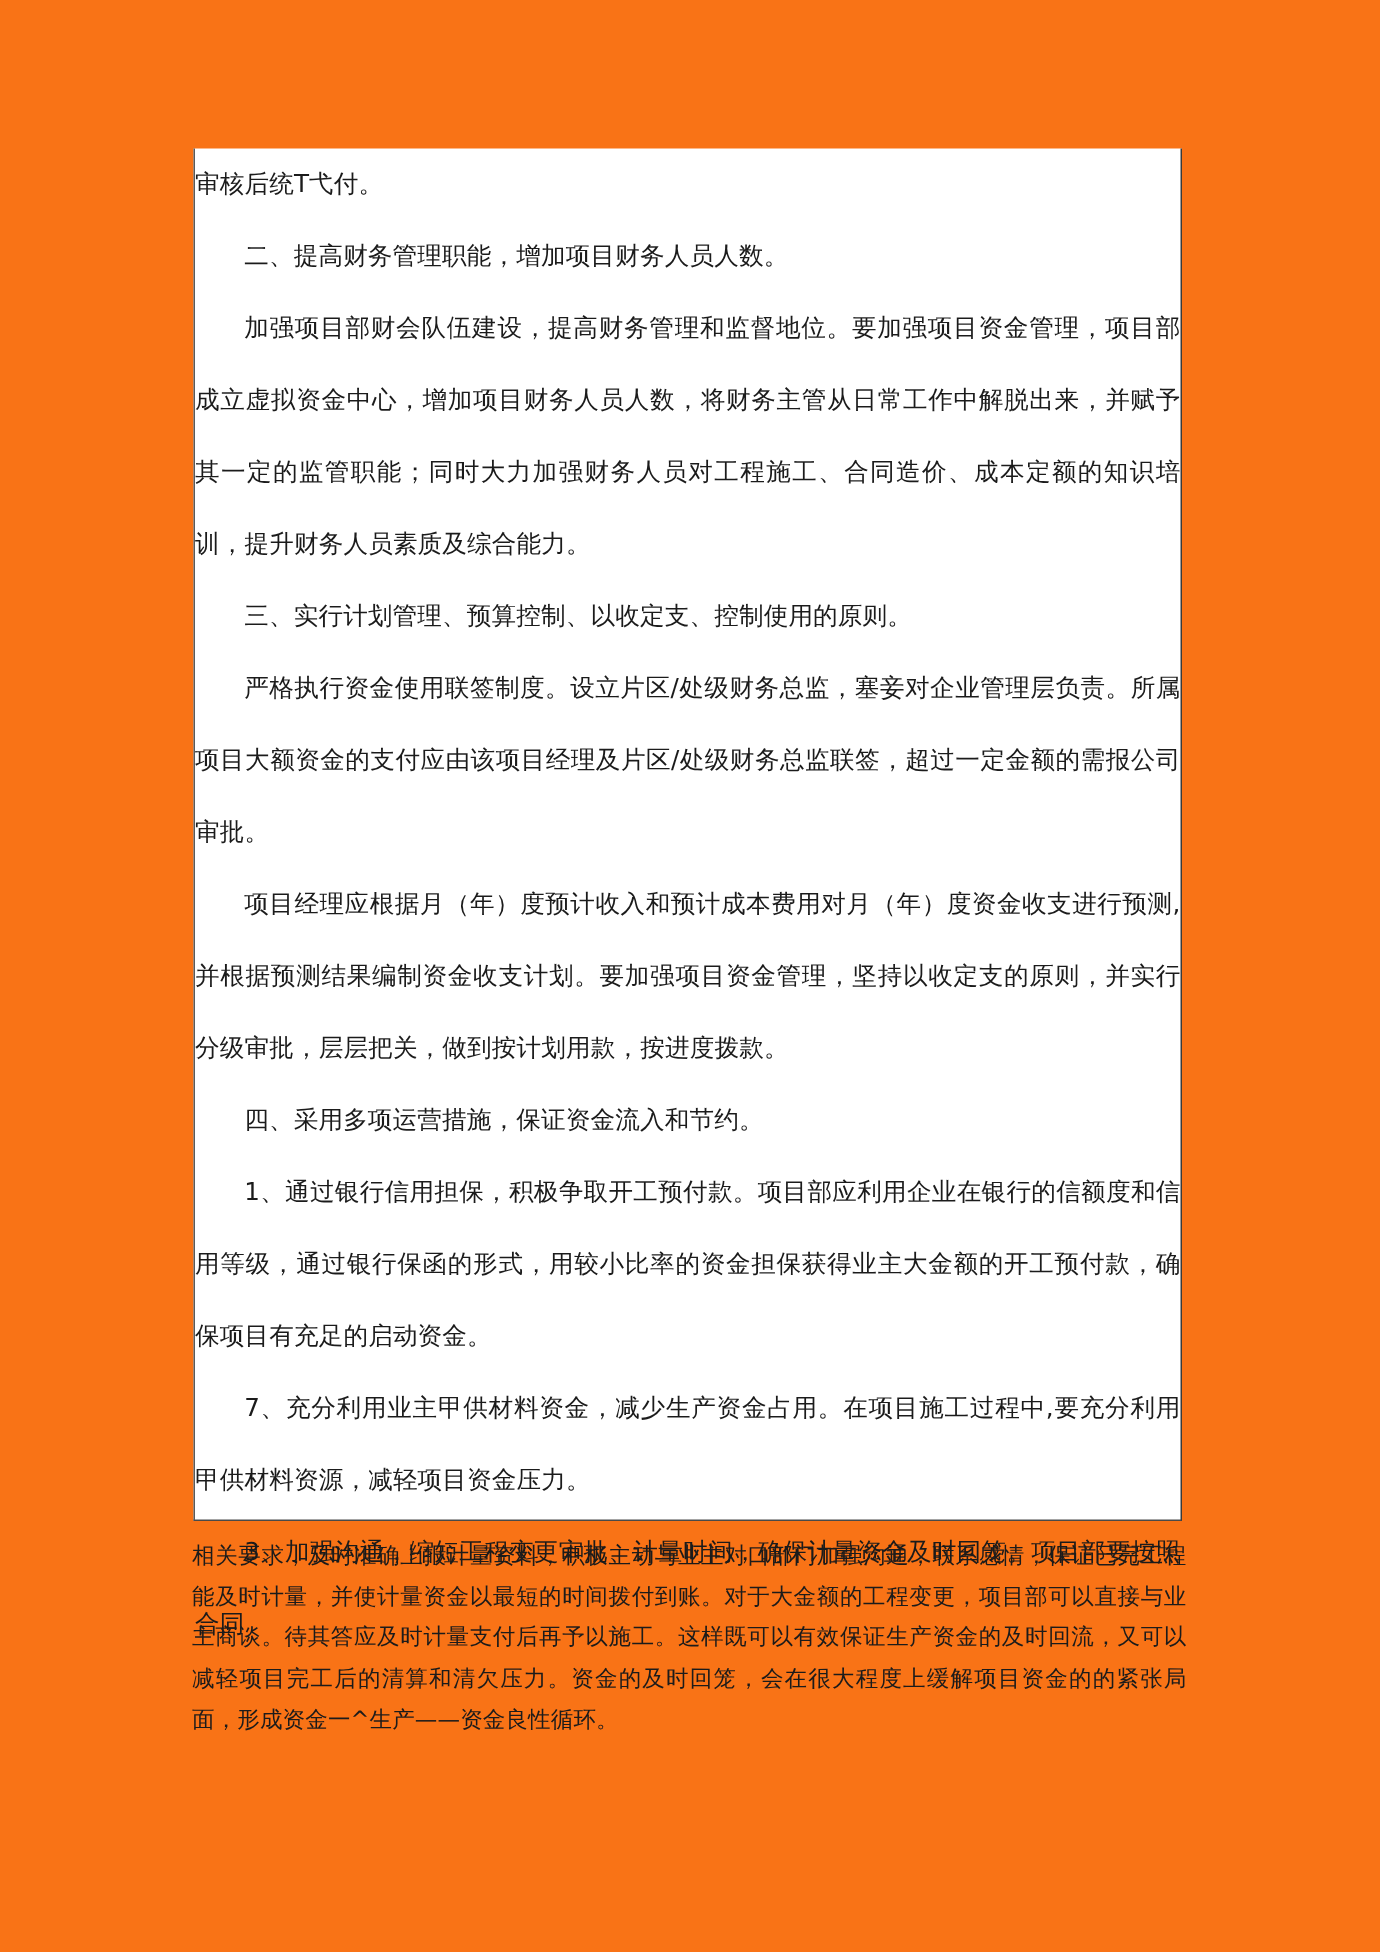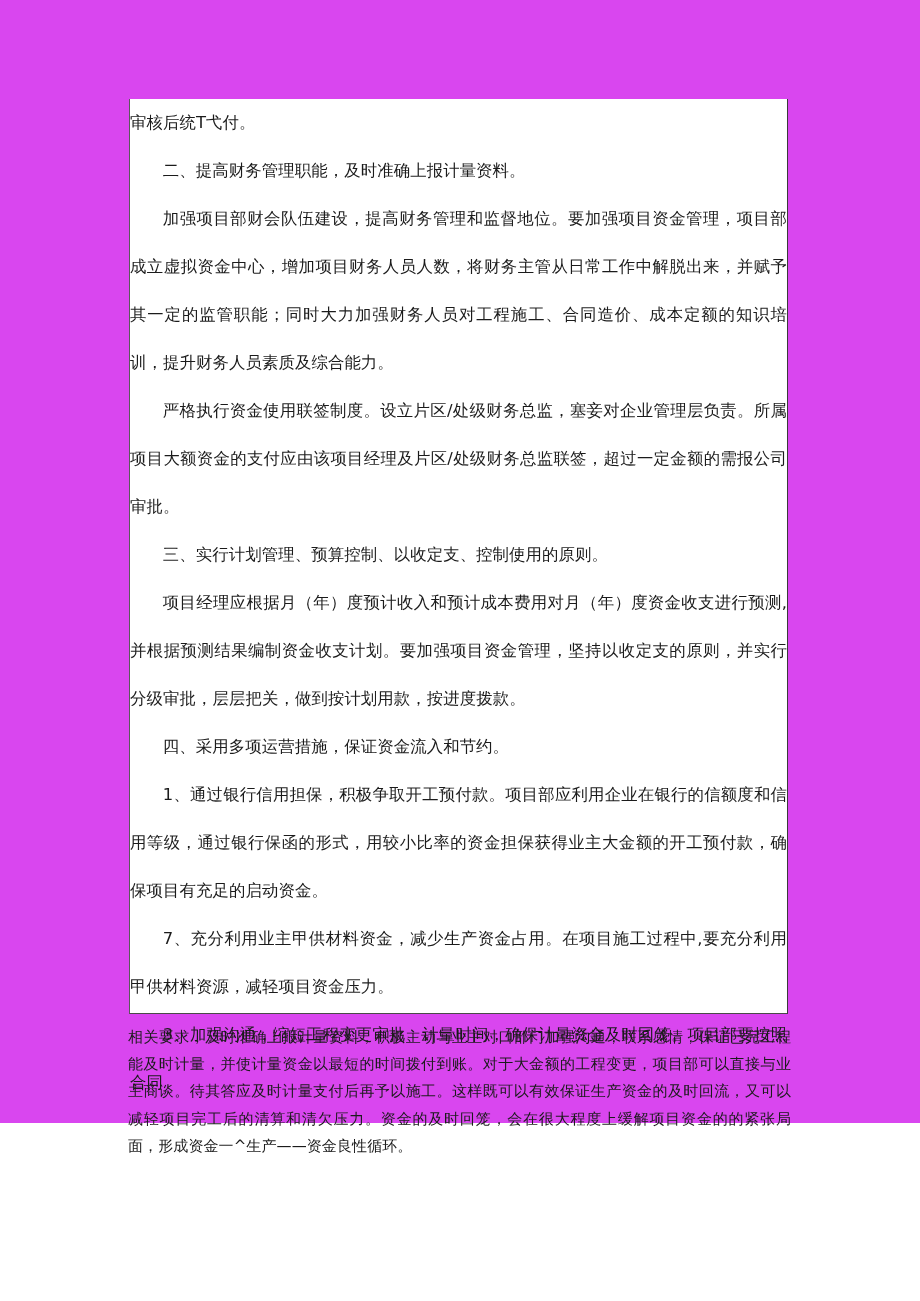--- a/index.html
+++ b/index.html
@@ -17,22 +17,22 @@
     color: #1a1a1a;
     -webkit-font-smoothing: antialiased;
   }
 
   
   .page {
     position: absolute;
     left: 0;
     top: 0;
     width: 920px;
-    height: 1123px;
-    background: #d946ef;
+    height: 1301px;
+    background: #f97316;
     text-decoration: underline;
   }
 
   
   .frame {
     position: absolute;
     left: 129px;
     top: 99px;
     width: 659px;
     height: 915px;
@@ -92,27 +92,27 @@
 </head>
 <body>
 
 <div class="page">
 
   <div class="frame">
     <div class="frame-inner">
 
       <p class="p-box noindent">审核后统T弋付。</p>
 
-      <p class="p-box indent">二、提高财务管理职能，及时准确上报计量资料。</p>
+      <p class="p-box indent">二、提高财务管理职能，增加项目财务人员人数。</p>
 
       <p class="p-box indent">加强项目部财会队伍建设，提高财务管理和监督地位。要加强项目资金管理，项目部成立虚拟资金中心，增加项目财务人员人数，将财务主管从日常工作中解脱出来，并赋予其一定的监管职能；同时大力加强财务人员对工程施工、合同造价、成本定额的知识培训，提升财务人员素质及综合能力。</p>
 
+      <p class="p-box indent">三、实行计划管理、预算控制、以收定支、控制使用的原则。</p>
+
       <p class="p-box indent">严格执行资金使用联签制度。设立片区/处级财务总监，塞妾对企业管理层负责。所属项目大额资金的支付应由该项目经理及片区/处级财务总监联签，超过一定金额的需报公司审批。</p>
-
-      <p class="p-box indent">三、实行计划管理、预算控制、以收定支、控制使用的原则。</p>
 
       <p class="p-box indent">项目经理应根据月（年）度预计收入和预计成本费用对月（年）度资金收支进行预测,并根据预测结果编制资金收支计划。要加强项目资金管理，坚持以收定支的原则，并实行分级审批，层层把关，做到按计划用款，按进度拨款。</p>
 
       <p class="p-box indent">四、采用多项运营措施，保证资金流入和节约。</p>
 
       <p class="p-box indent">1、通过银行信用担保，积极争取开工预付款。项目部应利用企业在银行的信额度和信用等级，通过银行保函的形式，用较小比率的资金担保获得业主大金额的开工预付款，确保项目有充足的启动资金。</p>
 
       <p class="p-box indent">7、充分利用业主甲供材料资金，减少生产资金占用。在项目施工过程中,要充分利用甲供材料资源，减轻项目资金压力。</p>
 
       <p class="p-box indent">3、加强沟通，缩短工程变更审批、计量时间，确保计量资金及时回笼。项目部要按照合同</p>

